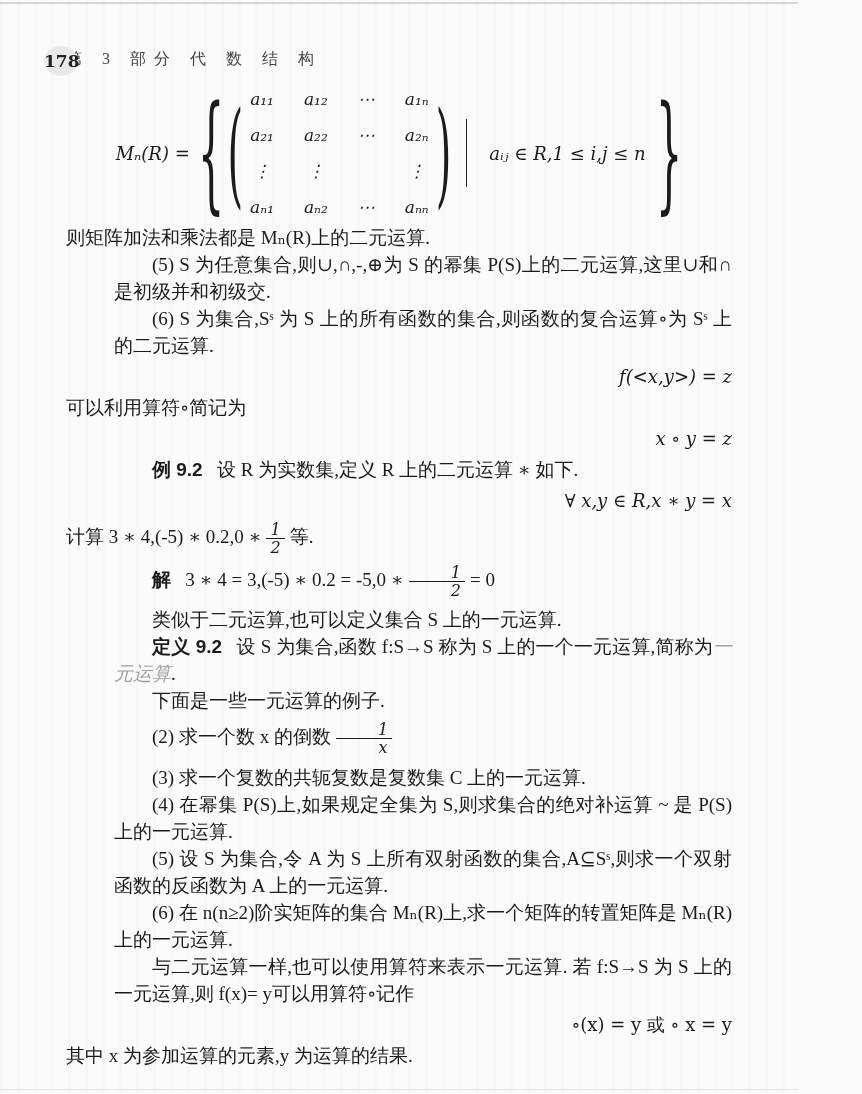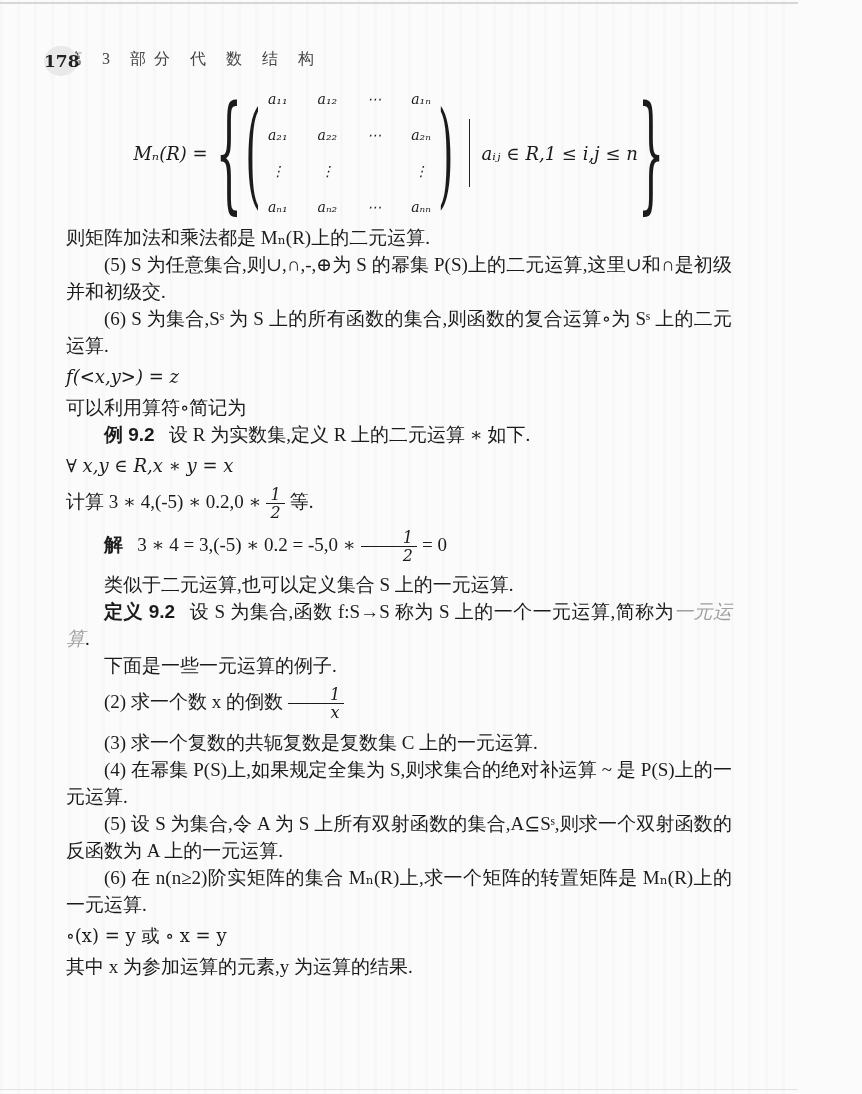--- a/index.html
+++ b/index.html
@@ -26,50 +26,50 @@
     background:#e9e9e9;color:#222;text-align:center;line-height:30px;
     font-weight:bold;font-size:17px;font-family:"DejaVu Serif",serif;
   }
   .header-title{
     display:block;text-align:left;font-size:16px;color:#454545;
     letter-spacing:8px;line-height:30px;
   }
 
   .content{font-size:19px;line-height:27px;}
   .para{margin:0;text-align:justify;}
-  .para.indent{text-indent:2em;}
+  .para.indent{text-indent:2em;margin-left:48px;}
   .lead{font-weight:bold;margin-right:0.75em;font-family:Liberation Sans, sans-serif;}
   .term{color:#9f9f9f;font-style:italic;}
 
   .eq{
-    text-align:left;font-style:italic;margin:4px 0;
+    text-align:right;font-style:italic;margin:4px 0;
     font-family:"DejaVu Serif","Liberation Serif",serif;font-size:18px;
   }
   .eq.cjk{font-style:normal;}
 
   
   .matrix-eq{
     display:flex;justify-content:center;align-items:center;
     height:122px;margin:16px 0 10px 0;
     font-family:"DejaVu Serif","Liberation Serif",serif;font-size:18px;
   }
   .mi{font-style:italic;}
   .lhs{margin-right:8px;}
-  .cond{margin:0 0;font-style:italic;}
+  .cond{margin:0 10px;font-style:italic;}
   .delim{
     display:inline-block;line-height:1;font-weight:300;
     font-family:"DejaVu Serif",serif;color:#1b1b1b;
   }
   .delim.brace{font-size:42px;transform:scaleY(3.05);}
   .delim.paren{font-size:40px;transform:scaleY(2.85);margin:0 3px;}
   .vbar{display:inline-block;height:68px;border-left:1.6px solid #222;margin:0 12px;}
   .matrix-grid{
     display:grid;grid-template-columns:repeat(4,auto);
     column-gap:30px;row-gap:9px;align-items:center;justify-items:center;
-    font-size:14px;margin:0 4px;
+    font-size:17px;margin:0 4px;
   }
   .matrix-grid .mi{font-family:"DejaVu Serif",serif;}
 
   
   .frac{
     display:inline-flex;flex-direction:column;align-items:center;
     vertical-align:middle;line-height:1.08;font-size:16px;margin:0 5px;
     font-family:"DejaVu Serif",serif;font-style:italic;
   }
   .frac .num{padding:0 4px;border-bottom:1.3px solid #1b1b1b;}
@@ -121,20 +121,21 @@
 
     <p class="para indent"><span>(5) S 为任意集合,则∪,∩,-,⊕为 S 的幂集 P(S)上的二元运算,这里∪和∩是初级并和初级交.</span></p>
 
     <p class="para indent"><span>(6) S 为集合,Sˢ 为 S 上的所有函数的集合,则函数的复合运算∘为 Sˢ 上的二元运算.</span></p>
 
 
     <div class="eq">f(&lt;x,y&gt;) = z</div>
 
     <p class="para"><span>可以利用算符∘简记为</span></p>
 
+    <div class="eq">x ∘ y = z</div>
 
     <p class="para indent"><b class="lead">例 9.2</b><span>设 R 为实数集,定义 R 上的二元运算 ∗ 如下.</span></p>
 
     <div class="eq">∀ x,y ∈ R,x ∗ y = x</div>
 
     <p class="para frac-line">
       <span>计算 3 ∗ 4,(-5) ∗ 0.2,0 ∗</span><span class="frac">
           <span class="num">1</span>
           <span class="den">2</span>
         </span><span>等.</span>
@@ -162,20 +163,21 @@
     </p>
 
     <p class="para indent"><span>(3) 求一个复数的共轭复数是复数集 C 上的一元运算.</span></p>
 
     <p class="para indent"><span>(4) 在幂集 P(S)上,如果规定全集为 S,则求集合的绝对补运算 ~ 是 P(S)上的一元运算.</span></p>
 
     <p class="para indent"><span>(5) 设 S 为集合,令 A 为 S 上所有双射函数的集合,A⊆Sˢ,则求一个双射函数的反函数为 A 上的一元运算.</span></p>
 
     <p class="para indent"><span>(6) 在 n(n≥2)阶实矩阵的集合 Mₙ(R)上,求一个矩阵的转置矩阵是 Mₙ(R)上的一元运算.</span></p>
 
+    <p class="para indent"><span>与二元运算一样,也可以使用算符来表示一元运算. 若 f:S→S 为 S 上的一元运算,则 f(x)= y可以用算符∘记作</span></p>
 
     <div class="eq cjk">∘(x) = y 或 ∘ x = y</div>
 
     <p class="para"><span>其中 x 为参加运算的元素,y 为运算的结果.</span></p>
 
   </main>
 
   <div class="bottom-rule"></div>
 </div>
 

